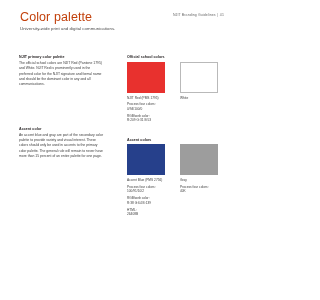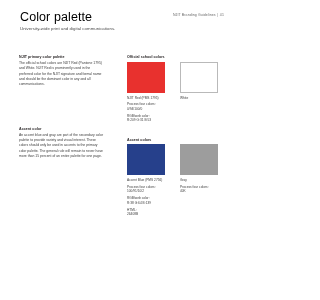--- a/index.html
+++ b/index.html
@@ -27,21 +27,21 @@
     left: 0; top: 0;
     width: 233px;
   }
   .page-title {
     position: absolute;
     left: 20px;
     top: 10px;
     font-size: 12.5px;
     font-weight: 300;
     letter-spacing: 0.1px;
-    color: #000000;
+    color: #c2410c;
     white-space: nowrap;
     line-height: 14px;
   }
   .page-subtitle {
     position: absolute;
     left: 20px;
     top: 25.5px;
     font-size: 4.3px;
     font-weight: 400;
     color: #4a4a4a;

